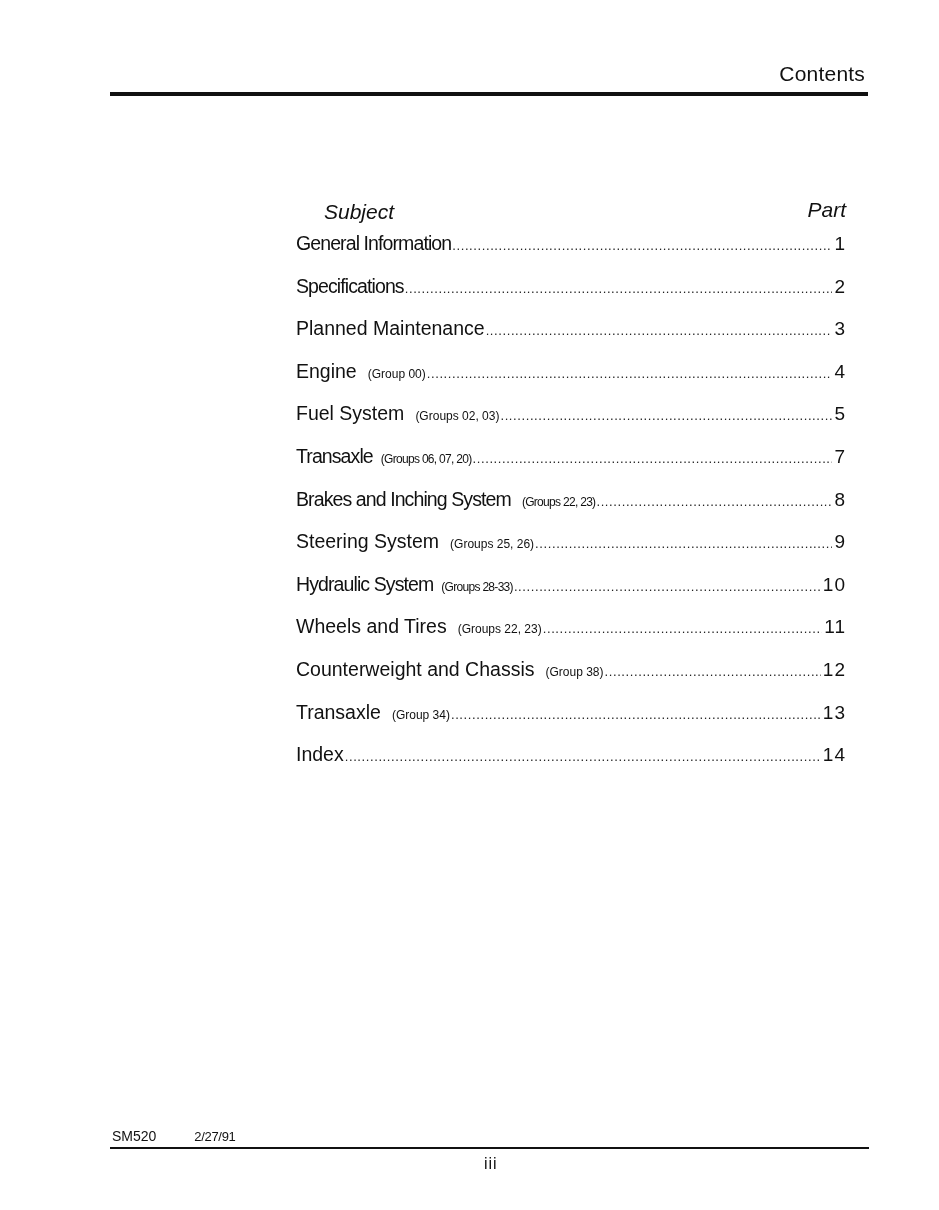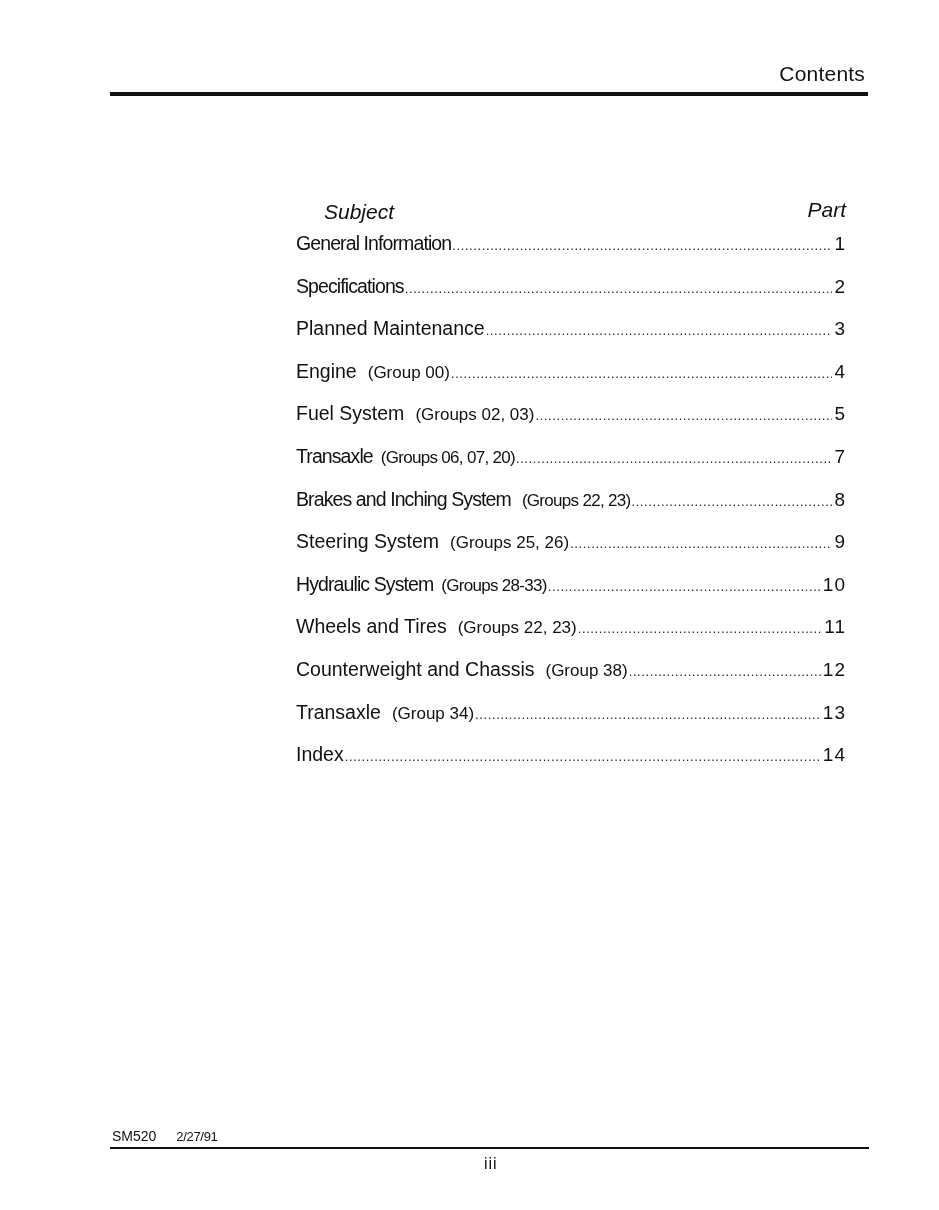--- a/index.html
+++ b/index.html
@@ -63,21 +63,21 @@
       align-items: baseline;
       height: 42.6px;
       font-size: 19.5px;
       white-space: nowrap;
     }
     .toc-row .title {
       flex: 0 0 auto;
     }
     .toc-row .group {
       flex: 0 0 auto;
-      font-size: 17px;
+      font-size: 12px;
       margin-left: 11px;
     }
     .toc-row .leader {
       flex: 1 1 auto;
       overflow: hidden;
       margin: 0 2px 0 1px;
       font-size: 13px;
       letter-spacing: 0.6px;
       color: #222222;
     }
@@ -97,21 +97,21 @@
     .toc-row.condensed .group {
       letter-spacing: -0.7px;
     }
     .footer-left {
       position: absolute;
       left: 112px;
       top: 1128px;
       font-size: 14px;
     }
     .footer-left .doc-id {
-      margin-right: 16px;
+      margin-right: 34px;
     }
     .footer-left .doc-date {
       font-size: 13px;
       letter-spacing: -0.3px;
     }
     .footer-rule {
       position: absolute;
       left: 110px;
       top: 1147px;
       width: 759px;

